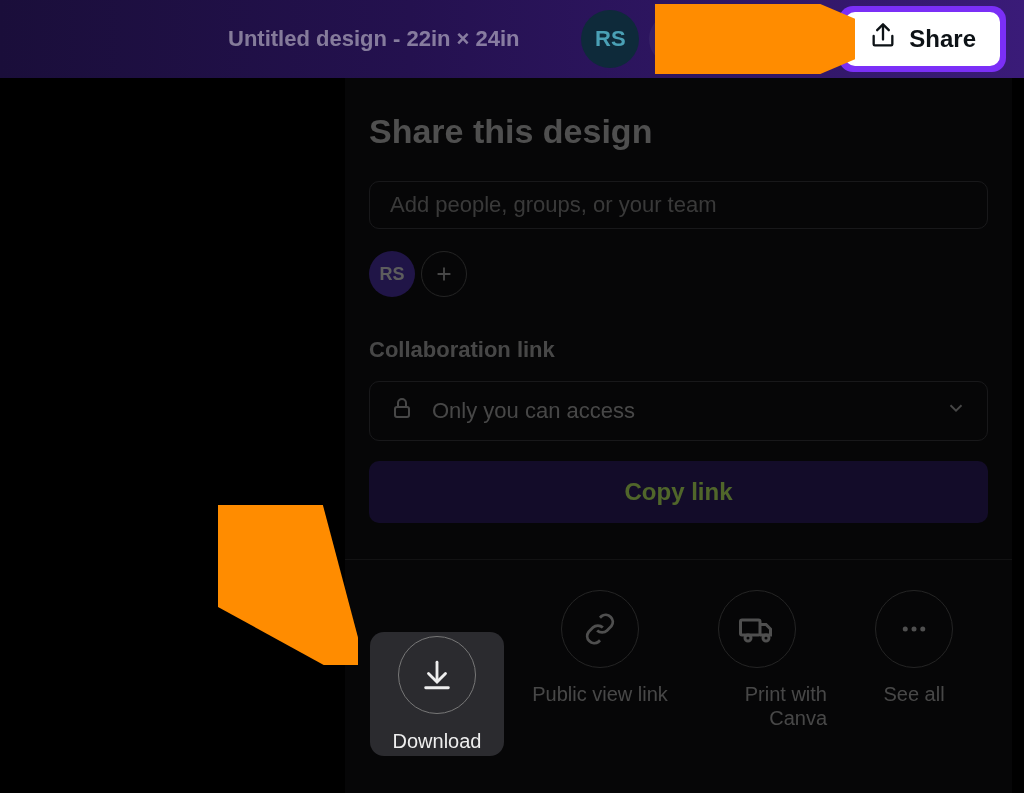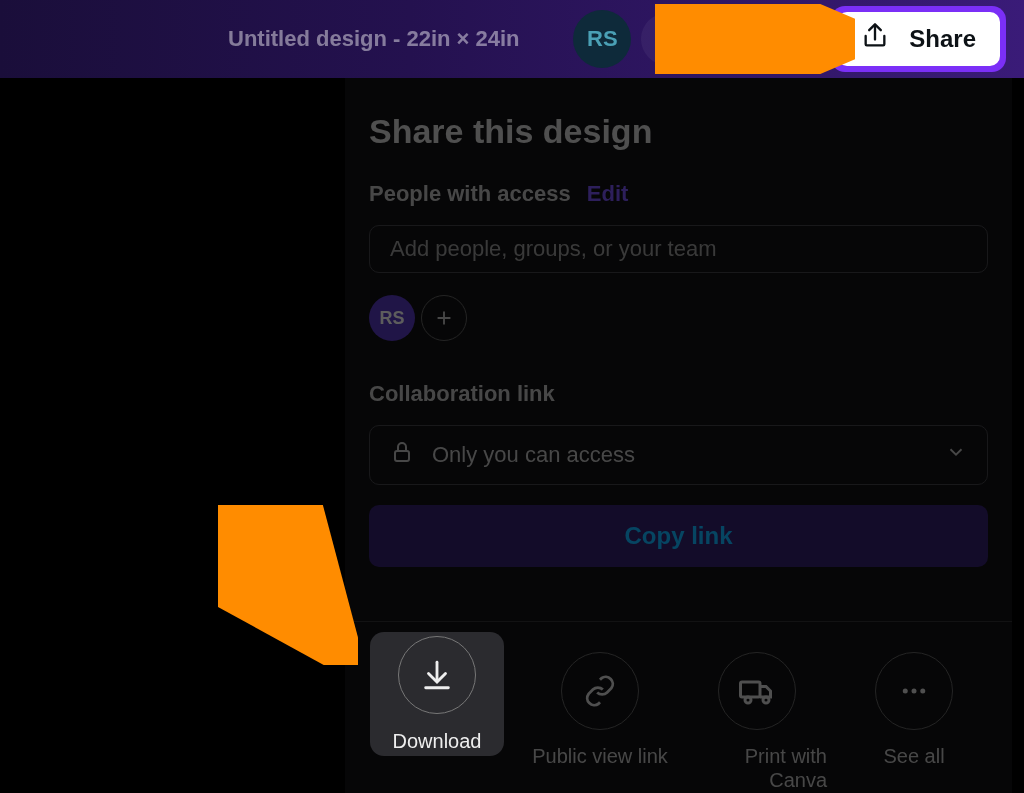--- a/index.html
+++ b/index.html
@@ -70,21 +70,21 @@
     padding: 6px;
     border-radius: 14px;
     background: #7b2ff7;
   }
   .share-btn {
     background: #fff;
     border-radius: 10px;
     padding: 10px 24px;
     display: flex;
     align-items: center;
-    gap: 20px;
+    gap: 12px;
     font-size: 24px;
     font-weight: 600;
     color: #0d1216;
   }
   .share-btn svg { width: 28px; height: 28px; }
 
   
   .overlay {
     position: absolute;
     top: 78px; left: 0; right: 0; bottom: 0;
@@ -186,27 +186,27 @@
     font-size: 22px;
     margin-bottom: 20px;
   }
   .access-select .chev { margin-left: auto; }
 
   .copy-link-btn {
     width: 100%;
     height: 62px;
     border-radius: 10px;
     background: #2d1d61;
-    color: #0ea5e9;
+    color: #bef264;
     font-size: 24px;
     font-weight: 700;
     display: flex;
     align-items: center;
     justify-content: center;
-    margin-bottom: 54px;
+    margin-bottom: 36px;
   }
 
   .divider {
     height: 1px;
     background: #2a2a2e;
     margin: 0 -24px 30px -24px;
   }
 
   .options-row {
     display: flex;
@@ -307,24 +307,20 @@
       </div>
     </div>
   </div>
 </div>
 
 <div class="overlay"></div>
 
 <div class="panel">
   <h2>Share this design</h2>
 
-  <div class="row-label">
-    <span class="label">People with access</span>
-    <span class="edit">Edit</span>
-  </div>
 
   <input class="people-input" placeholder="Add people, groups, or your team" style="">
 
   <div class="member-row">
     <div class="member-avatar">RS</div>
     <div class="member-add">
       <svg width="22" height="22" viewBox="0 0 24 24" fill="none" stroke="currentColor" stroke-width="2">
           <path d="M12 5v14M5 12h14"></path>
         </svg>
     </div>

